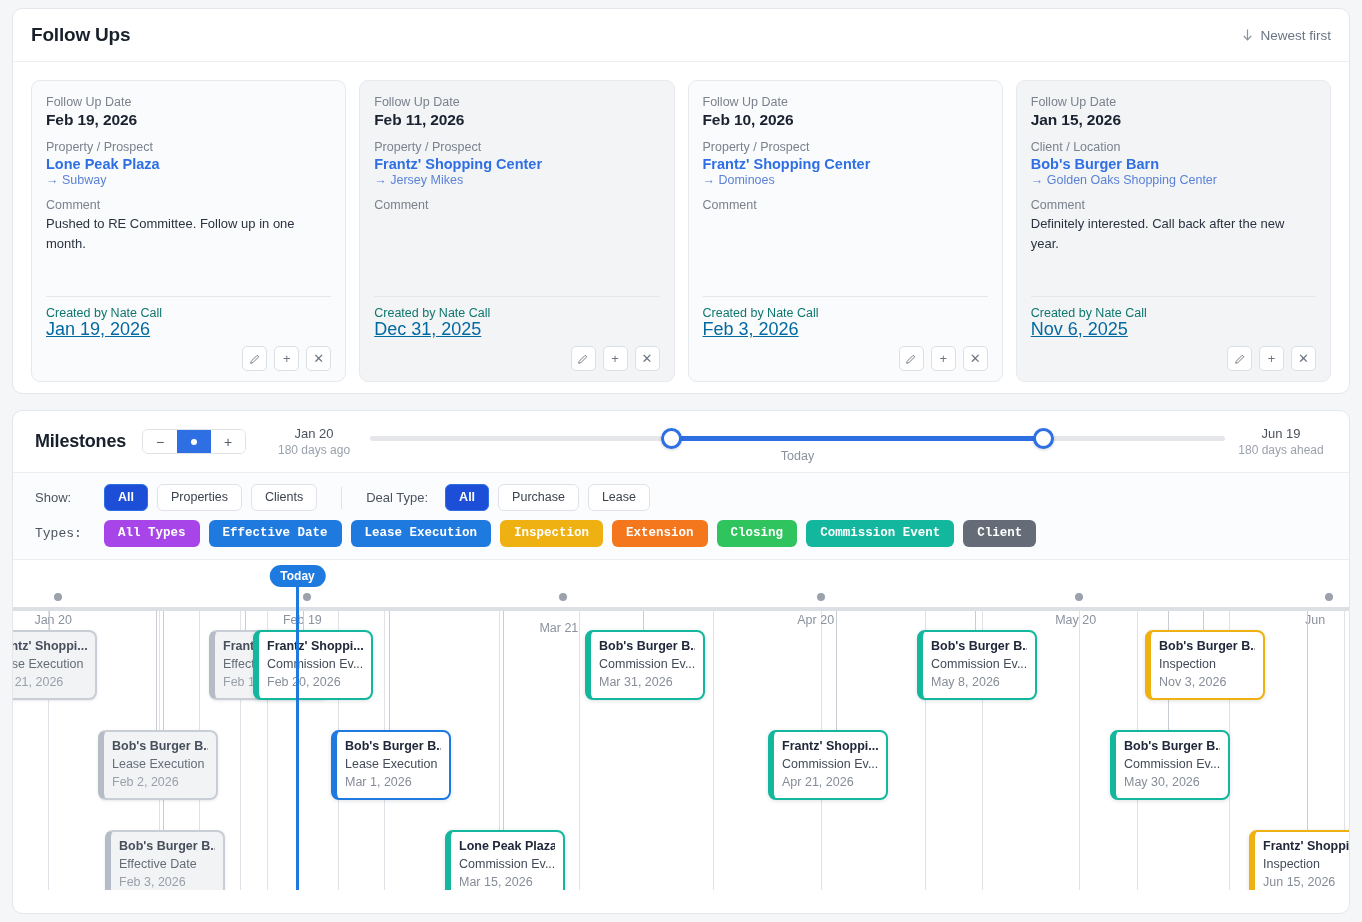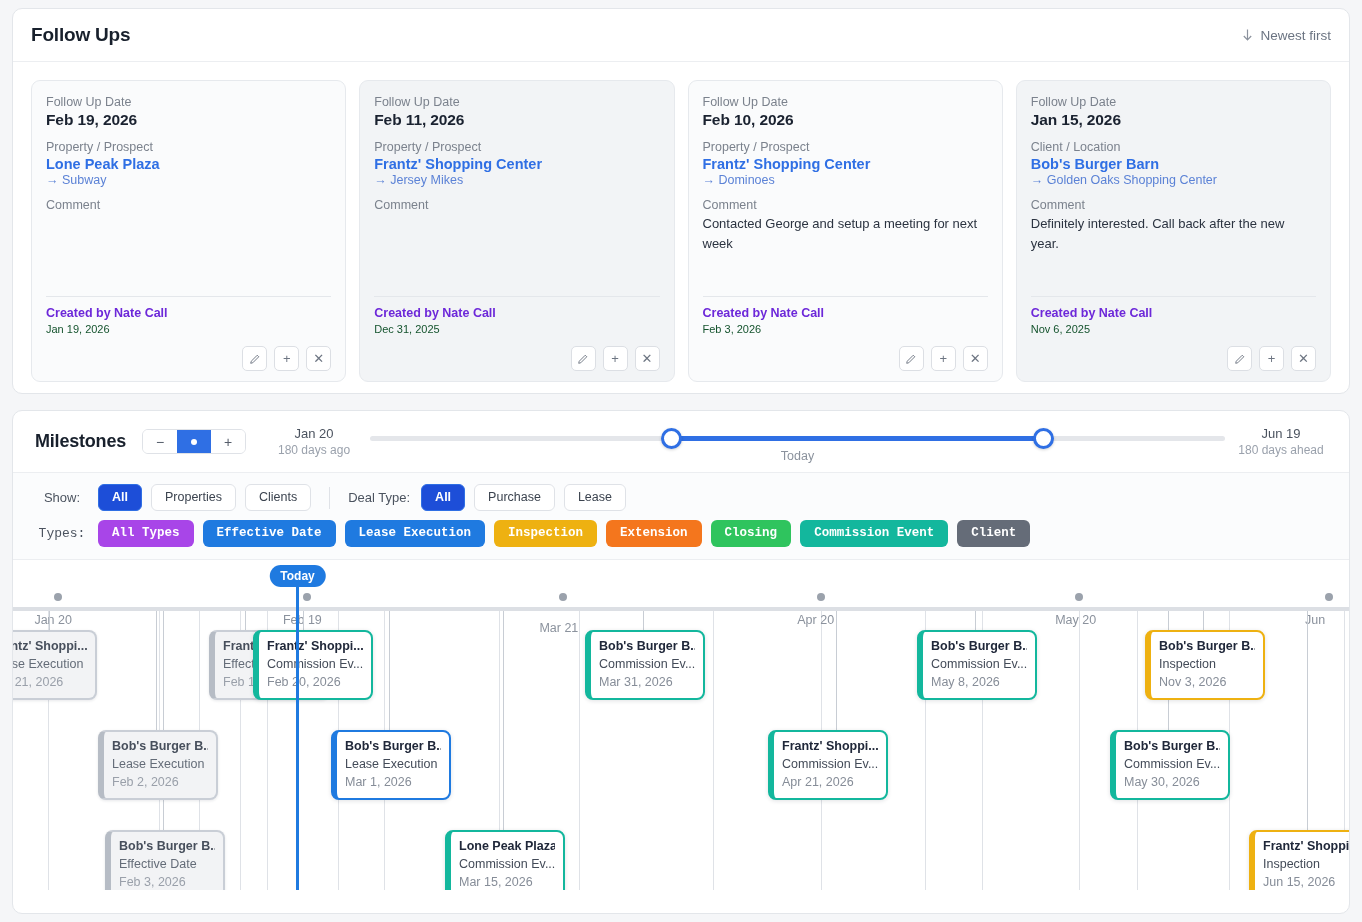--- a/index.html
+++ b/index.html
@@ -50,22 +50,22 @@
   .fu-card.tint-a { background: #fafbfc; }
   .fu-card.tint-b { background: #f2f4f6; }
 
   .fu-lbl { font-size: 12.5px; color: #7b828d; margin-bottom: 2px; }
   .fu-date { font-size: 15.5px; font-weight: bold; color: #1a2230; margin-bottom: 11px; letter-spacing: -0.1px; }
   .fu-link { font-size: 14.5px; font-weight: bold; color: #2f6fe4; margin-bottom: 1px; cursor: pointer; }
   .fu-sub { font-size: 12.5px; color: #5b82d6; margin-bottom: 11px; cursor: pointer; }
   .fu-comment { font-size: 13px; color: #2b3340; line-height: 19.5px; }
   .fu-spacer { flex: 1 1 auto; }
   .fu-divider { height: 1px; background: #e4e7eb; margin: 0 0 8px 0; }
-  .fu-by { font-size: 12.5px; color: #6d28d9; line-height: 16px; font-weight: bold; }
-  .fu-created { font-size: 11px; color: #14532d; line-height: 17px; }
+  .fu-by { font-size: 12.5px; color: #0f766e; line-height: 16px; }
+  .fu-created { font-size: 18px; color: #0369a1; line-height: 17px; text-decoration: underline; }
   .fu-actions { display: flex; gap: 7px; justify-content: flex-end; margin-top: 8px; }
   .fu-btn {
     width: 25px; height: 25px; border: 1px solid #dcdfe4; border-radius: 5px;
     background: #fff; display: flex; align-items: center; justify-content: center;
     color: #6d7582; font-size: 13px; cursor: pointer;
   }
 
   
   .ms-panel { margin-top: 16px; height: 504px; }
 
@@ -95,21 +95,21 @@
   .handle {
     position: absolute; top: 2px; width: 21px; height: 21px;
     border: 3px solid #2f6fe4; background: #fff; border-radius: 50%; cursor: pointer;
     box-shadow: 0 1px 3px rgba(0,0,0,.18);
   }
   .handle.left { left: 34.0%; }
   .handle.right { left: 77.5%; }
   .track-today { position: absolute; top: 23px; left: 0; right: 0; text-align: center; font-size: 12.5px; color: #8b929d; }
 
   .filters { padding: 11px 22px 12px 22px; background: #fbfcfd; border-bottom: 1px solid #eceef1; }
-  .filter-row { display: flex; align-items: center; gap: 9px; margin-bottom: 9px; text-align: center; }
+  .filter-row { display: flex; align-items: center; gap: 15px; margin-bottom: 9px; }
   .filter-row:last-child { margin-bottom: 0; font-family: Liberation Mono, monospace; }
   .flabel { font-size: 13px; color: #4b535f; width: 54px; }
   .chip {
     font-size: 12.5px; padding: 5px 13px; border-radius: 6px;
     border: 1px solid #dfe2e7; background: #fff; color: #3b434f; cursor: pointer;
     line-height: 15px; white-space: nowrap;
   }
   .chip.sel { background: #1d4ed8; border-color: #2f6fe4; color: #fff; font-weight: bold; }
   .vsep { width: 1px; height: 22px; background: #dfe2e7; margin: 0 9px; }
   .tchip {
@@ -173,20 +173,21 @@
       </div>
     </div>
     <div class="fu-body" id="fu-list">
         <div class="fu-card tint-a">
           <div class="fu-lbl">Follow Up Date</div>
           <div class="fu-date">Feb 19, 2026</div>
           <div class="fu-lbl">Property / Prospect</div>
           <div class="fu-link">Lone Peak Plaza</div>
           <div class="fu-sub">→ Subway</div>
           <div class="fu-lbl">Comment</div>
+          <div class="fu-comment">Pushed to RE Committee. Follow up in one month.</div>
           <div class="fu-spacer"></div>
           <div class="fu-divider"></div>
           <div class="fu-by">Created by Nate Call</div>
           <div class="fu-created">Jan 19, 2026</div>
           <div class="fu-actions">
             <div class="fu-btn">
               <svg width="12" height="12" viewBox="0 0 14 14">
                 <path d="M2 12 L2.6 9.6 L9.6 2.6 L11.4 4.4 L4.4 11.4 Z" fill="none" stroke="#6d7582" stroke-width="1.1"></path>
               </svg>
             </div>
@@ -215,21 +216,20 @@
             <div class="fu-btn">✕</div>
           </div>
         </div>
         <div class="fu-card tint-a">
           <div class="fu-lbl">Follow Up Date</div>
           <div class="fu-date">Feb 10, 2026</div>
           <div class="fu-lbl">Property / Prospect</div>
           <div class="fu-link">Frantz' Shopping Center</div>
           <div class="fu-sub">→ Dominoes</div>
           <div class="fu-lbl">Comment</div>
-          <div class="fu-comment">Contacted George and setup a meeting for next week</div>
           <div class="fu-spacer"></div>
           <div class="fu-divider"></div>
           <div class="fu-by">Created by Nate Call</div>
           <div class="fu-created">Feb 3, 2026</div>
           <div class="fu-actions">
             <div class="fu-btn">
               <svg width="12" height="12" viewBox="0 0 14 14">
                 <path d="M2 12 L2.6 9.6 L9.6 2.6 L11.4 4.4 L4.4 11.4 Z" fill="none" stroke="#6d7582" stroke-width="1.1"></path>
               </svg>
             </div>

